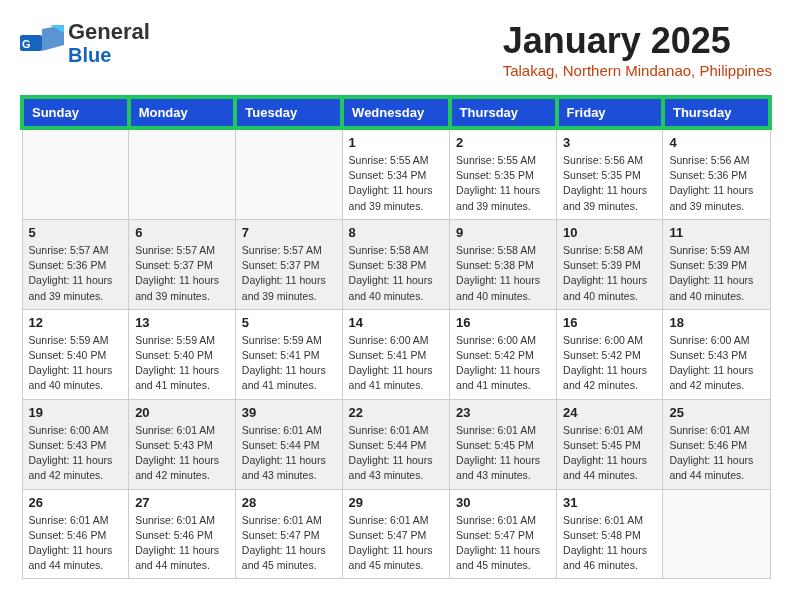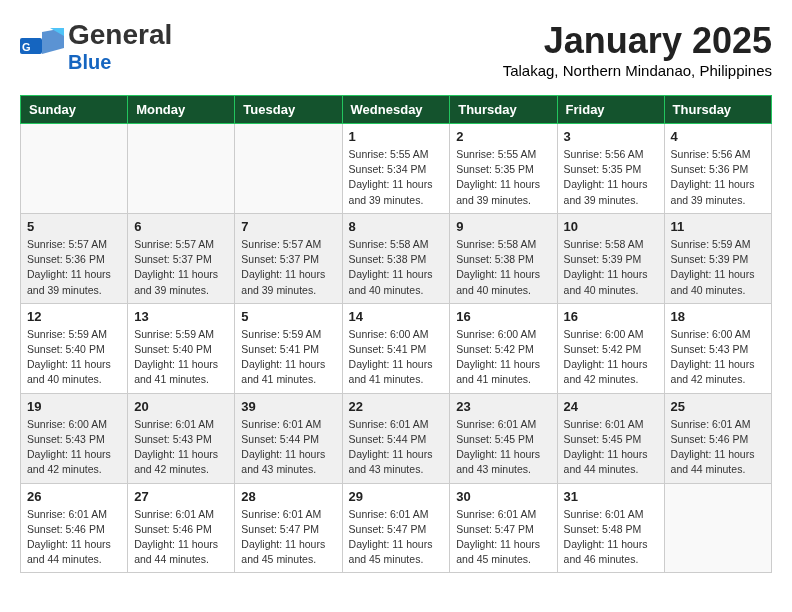--- a/index.html
+++ b/index.html
@@ -20,44 +20,44 @@
       display: flex;
       flex-direction: column;
       align-items: flex-start;
     }
     .logo-wrapper {
       display: flex;
       align-items: center;
       gap: 4px;
     }
     .title-block {
-      text-align: right;
+      text-align: left;
     }
     .month-title {
       font-size: 36px;
       font-weight: bold;
       color: #222;
     }
     .location {
       font-size: 15px;
-      color: #000000;
+      color: #c2410c;
     }
     .calendar {
       width: 100%;
       border-collapse: collapse;
       font-size: 11px;
     }
     .calendar th {
-      background-color: #14532d;
+      background-color: #1d4ed8;
       color: #fff;
       text-align: left;
       padding: 6px 8px;
       font-size: 13px;
       font-weight: bold;
-      border: 1px solid #22c55e;
+      border: 4px solid #22c55e;
     }
     .calendar td {
       border: 1px solid #ccc;
       vertical-align: top;
       padding: 5px 6px;
       width: 108px;
       min-height: 80px;
       background: #fff;
     }
     .calendar td.empty {
@@ -85,21 +85,21 @@
 <div class="header">
   <div class="logo">
     <div class="logo-wrapper">
       <svg width="44" height="36" viewBox="0 0 44 36">
         <rect x="0" y="10" width="22" height="16" rx="2" fill="#1565c0"></rect>
         <text x="2" y="23" font-size="11" fill="white" font-weight="bold" font-family="Arial">G</text>
         <polygon points="22,4 44,0 44,20 22,26" fill="#1565c0" opacity="0.7"></polygon>
         <polygon points="30,0 44,0 44,8" fill="#4fc3f7"></polygon>
       </svg>
       <div>
-        <div style="font-size:28px;font-weight:bold;color:#333;line-height:1.1;">
+        <div style="font-size:22px;font-weight:bold;color:#333;line-height:1.1;">
           <span style="color:#333;">General</span>
         </div>
         <div style="font-size:20px;font-weight:bold;color:#1565c0;line-height:1.1;">Blue</div>
       </div>
     </div>
   </div>
   <div class="title-block">
     <div class="month-title">January 2025</div>
     <div class="location">Talakag, Northern Mindanao, Philippines</div>
   </div>

